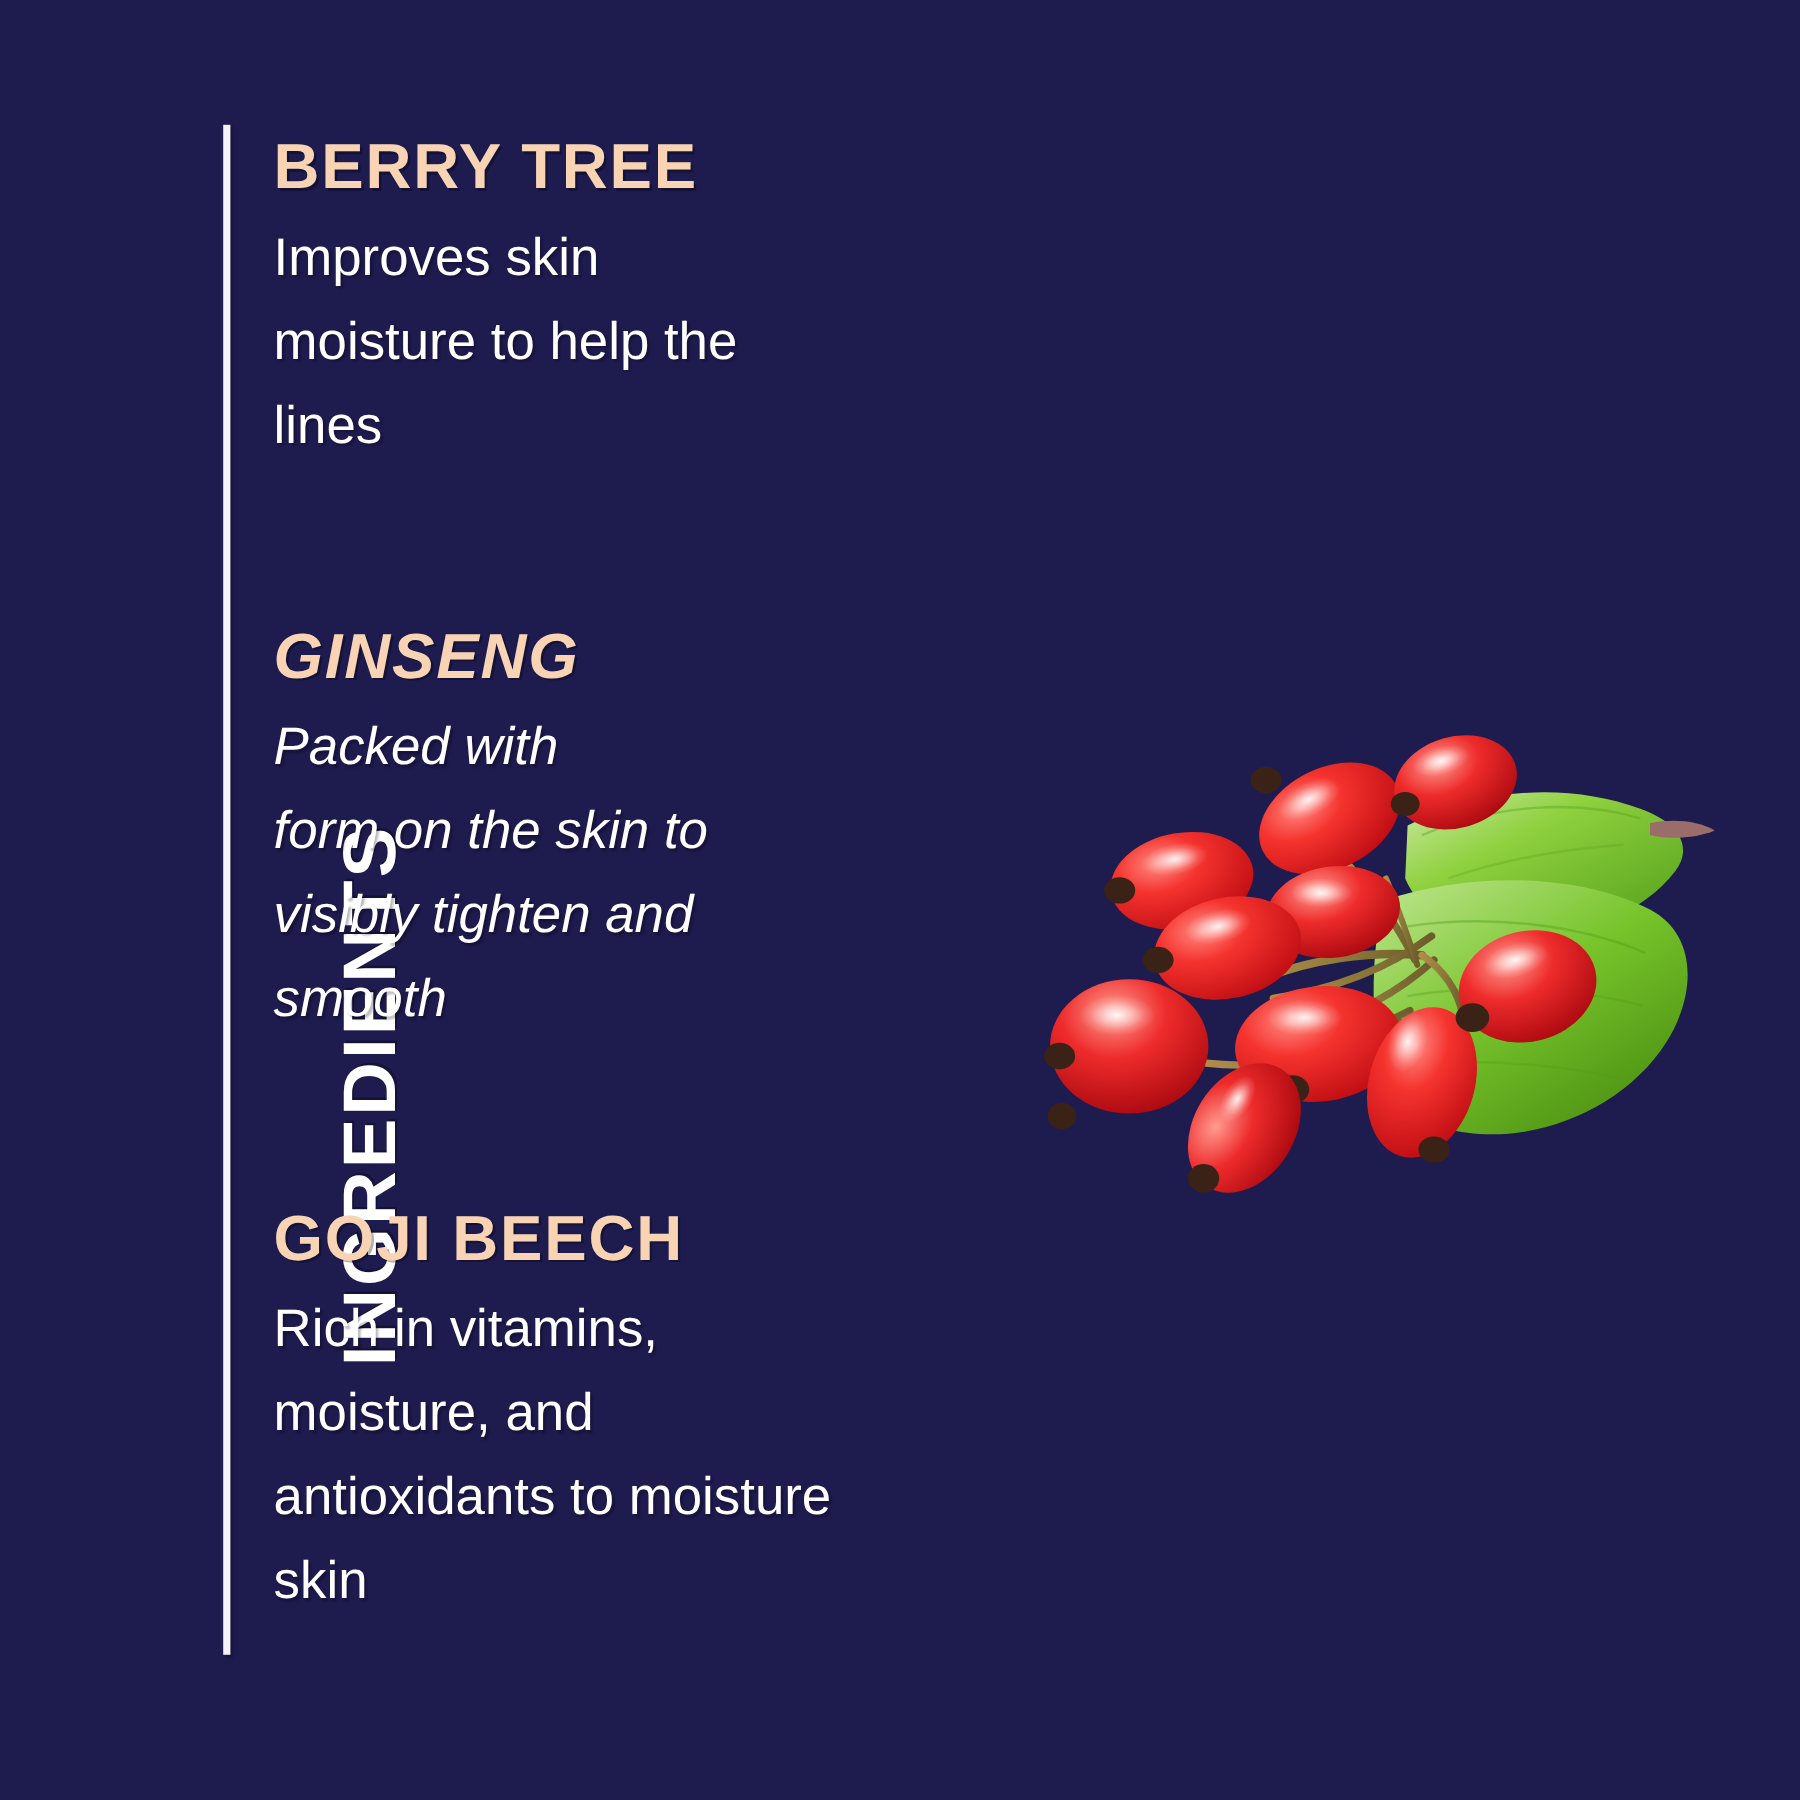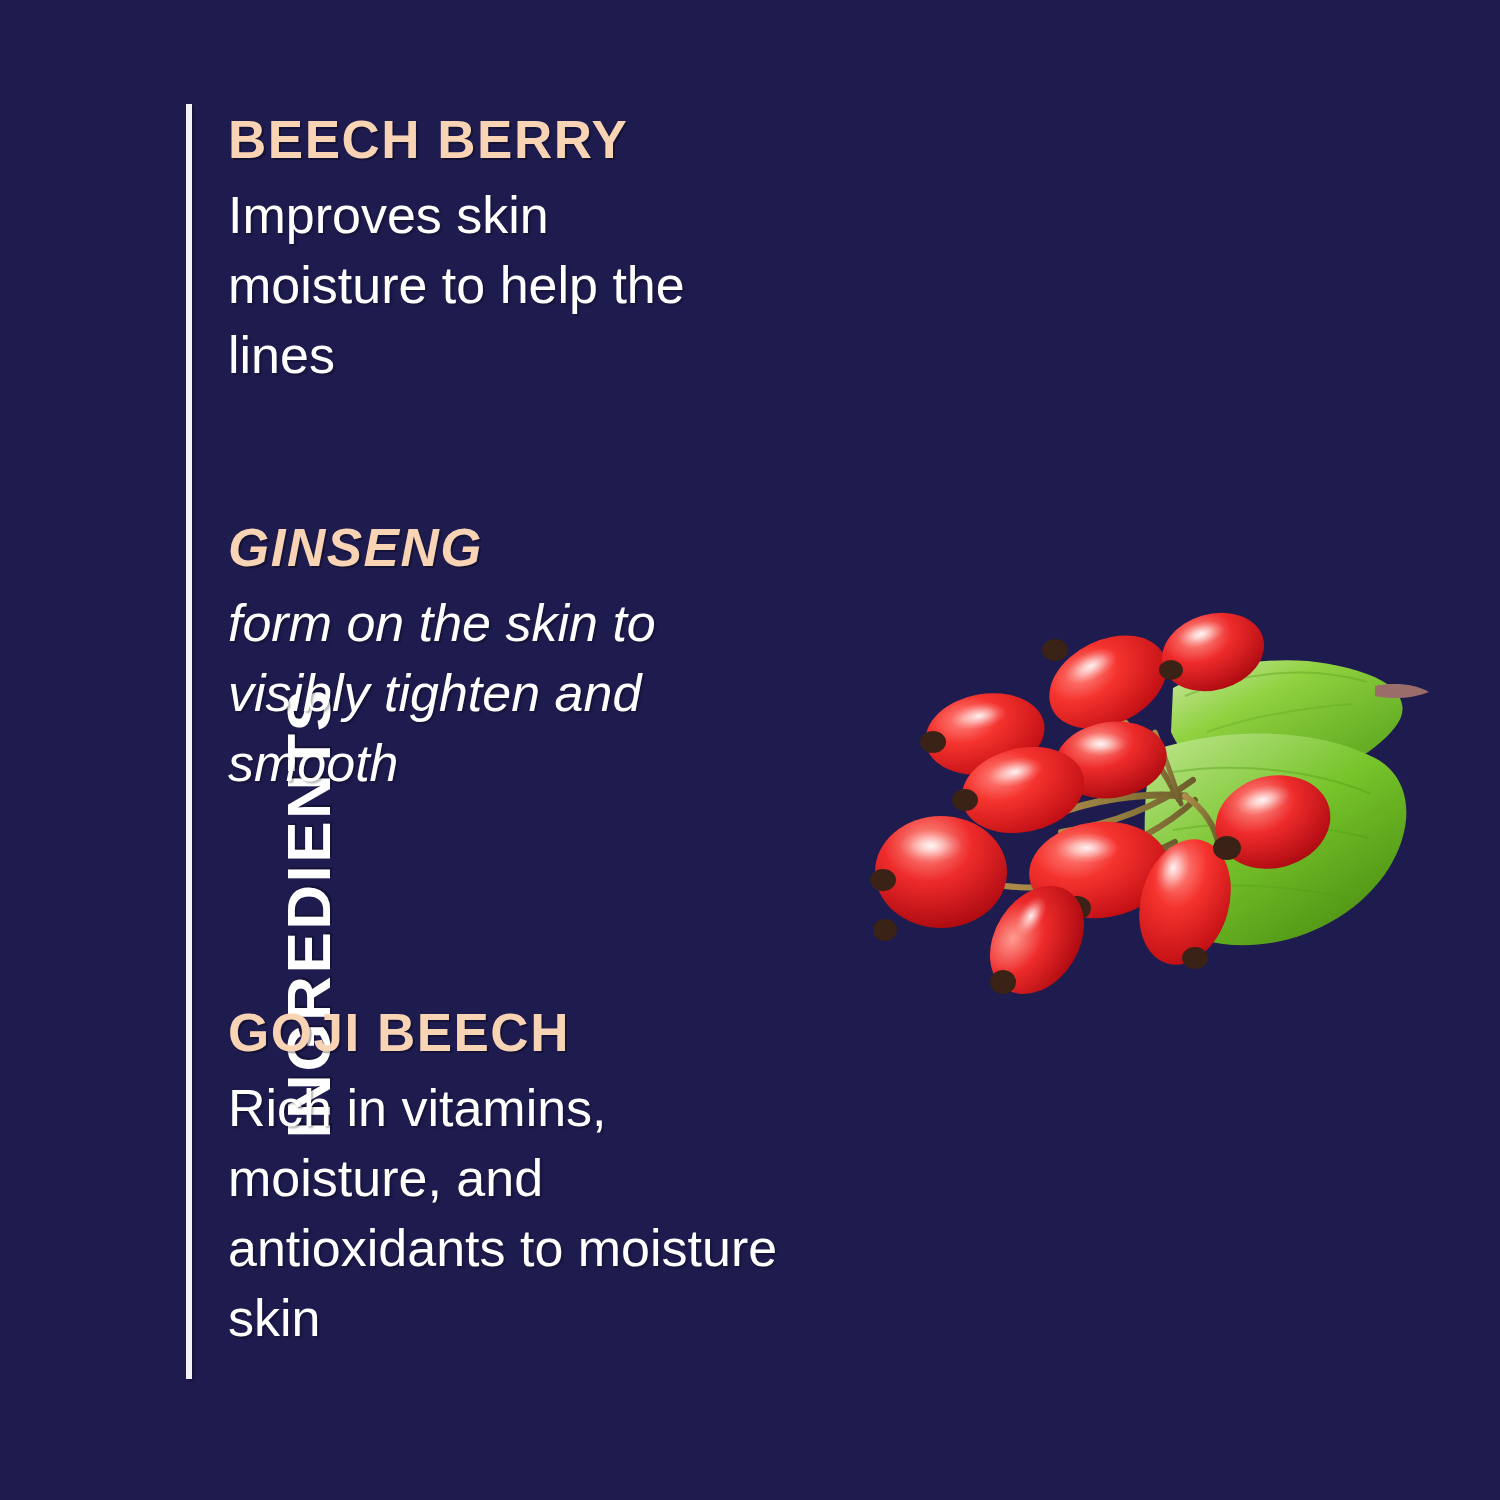--- a/index.html
+++ b/index.html
@@ -76,21 +76,21 @@
     line-height: 1.05;
     margin: 0;
     white-space: nowrap;
     text-shadow: 2px 2px 0 rgba(0,0,0,0.30);
   }
 
   .block-body {
     color: #ffffff;
     font-family: "Liberation Sans", sans-serif;
     font-weight: 400;
-    font-size: 52px;
+    font-size: 44px;
     line-height: 70px;
     margin: 0;
     padding-top: 12px;
     text-shadow: 2px 2px 2px rgba(0,0,0,0.28);
   }
   .block-body .ln { display: block; }
 
   #block-beech   { position: absolute; left: 0;   top: 12px;  width: 640px; }
   #block-ginseng { position: absolute; left: 0;   top: 420px; width: 700px; font-style: italic; }
   #block-goji    { position: absolute; left: 0;   top: 905px; width: 700px; }
@@ -110,31 +110,32 @@
 
 <div id="canvas">
 
   <div class="vertical-label">INGREDIENTS</div>
 
   <div class="rule"></div>
 
   <div class="content">
 
     <div class="block" id="block-beech">
-      <div class="block-heading">BEECH BERRY</div>
+      <div class="block-heading">BERRY TREE</div>
       <div class="block-body">
         <span class="ln">Improves skin</span>
         <span class="ln">moisture to help the</span>
         <span class="ln">lines</span>
       </div>
     </div>
 
     <div class="block" id="block-ginseng">
       <div class="block-heading">GINSENG</div>
       <div class="block-body">
+        <span class="ln">Packed with</span>
         <span class="ln">form on the skin to</span>
         <span class="ln">visibly tighten and</span>
         <span class="ln">smooth</span>
       </div>
     </div>
 
     <div class="block" id="block-goji">
       <div class="block-heading">GOJI BEECH</div>
       <div class="block-body">
         <span class="ln">Rich in vitamins,</span>

